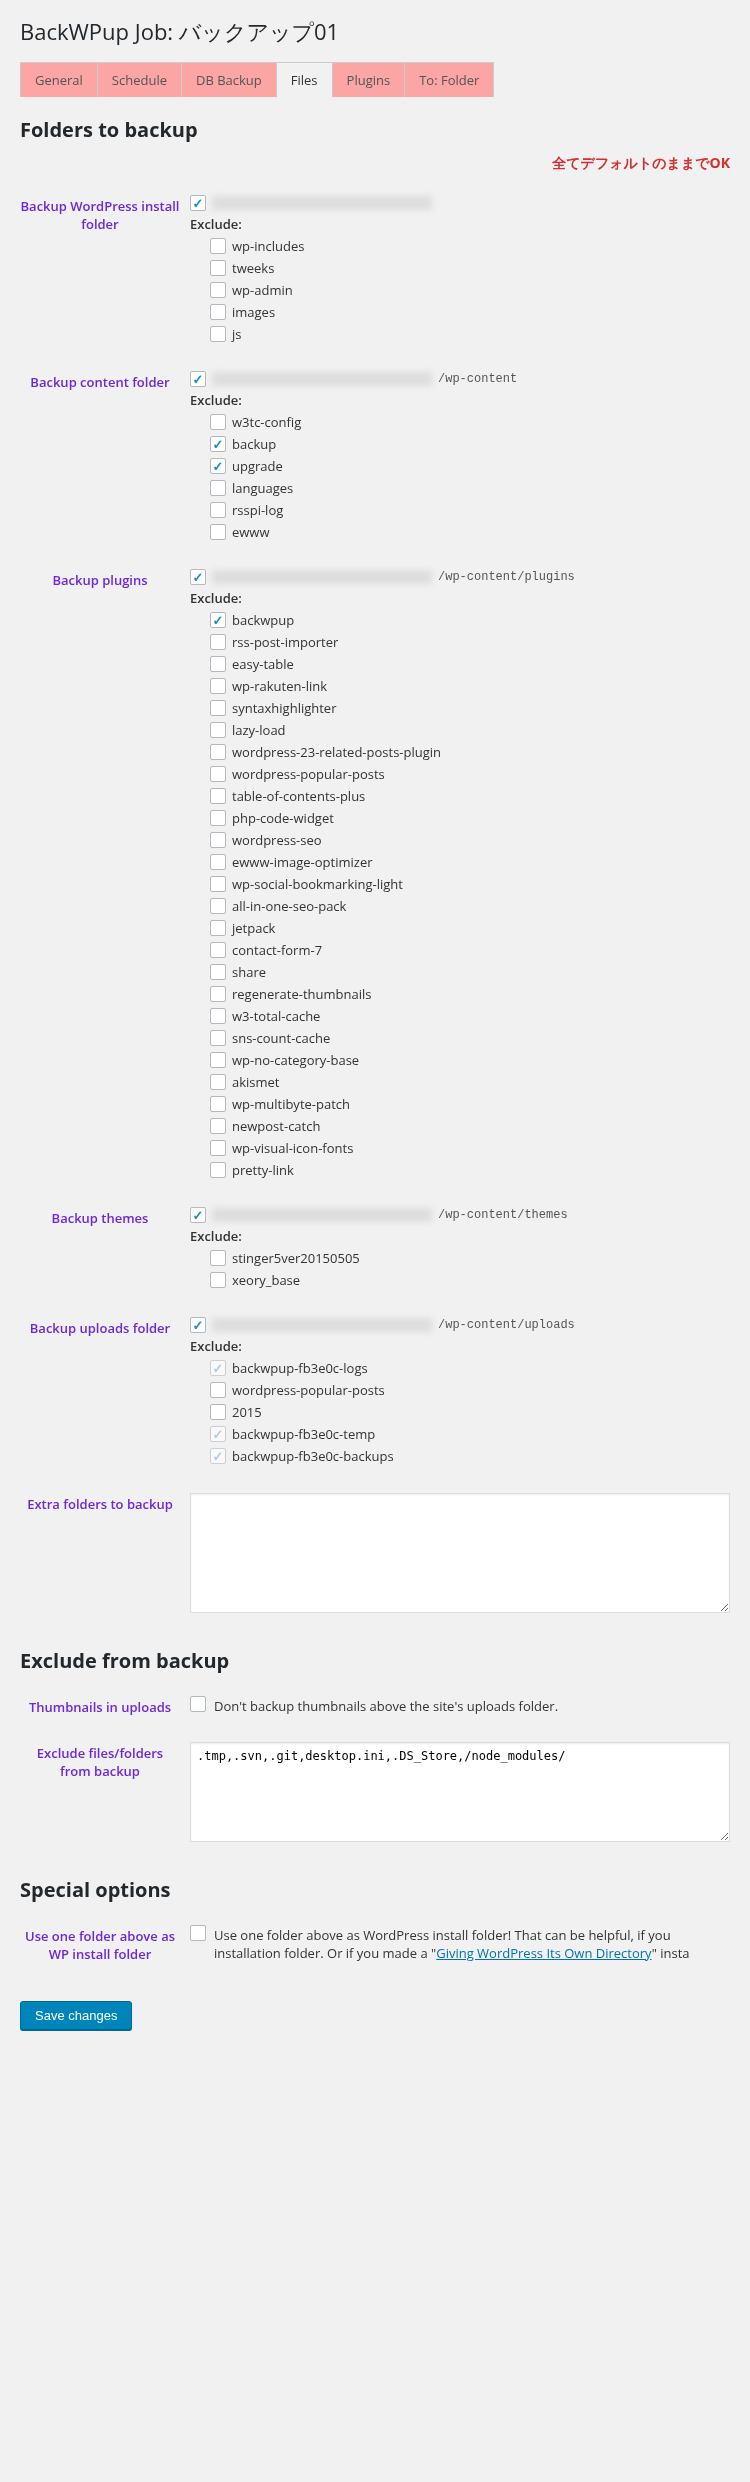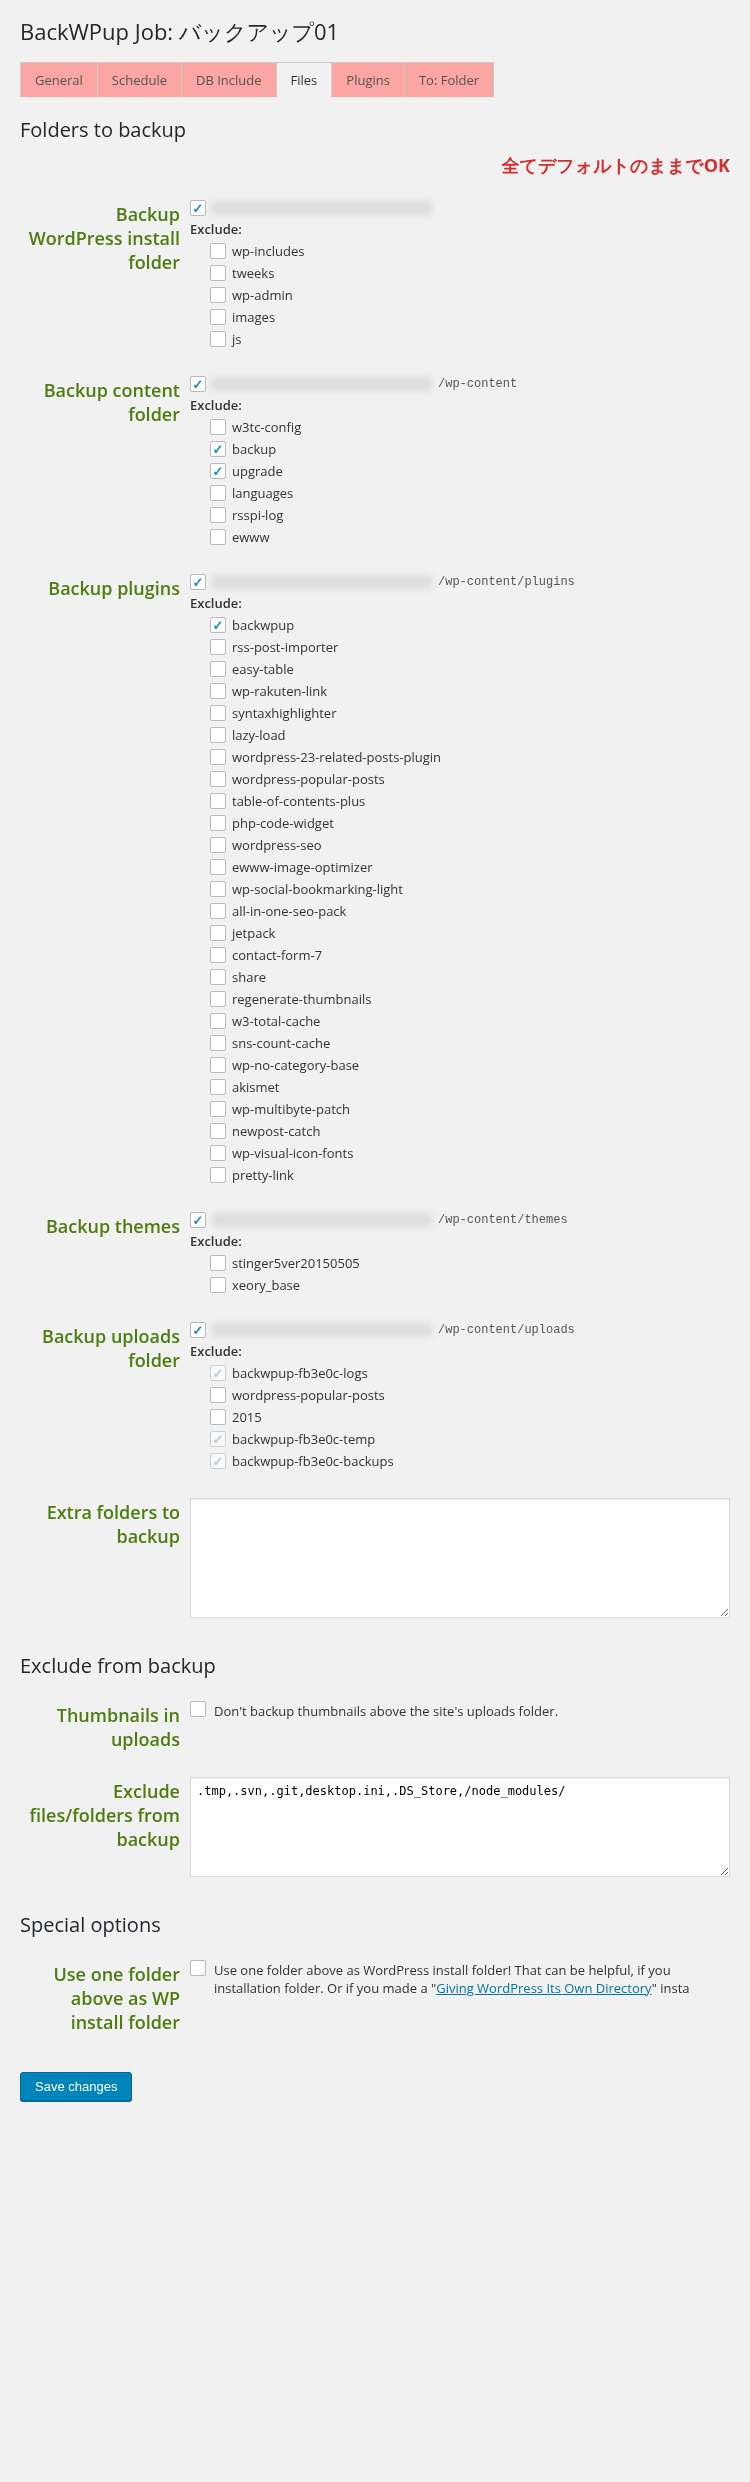--- a/index.html
+++ b/index.html
@@ -5,53 +5,53 @@
   * { box-sizing: border-box; margin: 0; padding: 0; }
   body {
     font-family: -apple-system, BlinkMacSystemFont, "Segoe UI", "Open Sans", sans-serif;
     font-size: 13px;
     color: #333;
     background: #f1f1f1;
     width: 750px;
     padding: 10px 20px 30px 20px;
   }
   h1 { font-size: 22px; font-weight: 400; margin: 6px 0 14px 0; color: #23282d; }
-  h2 { font-size: 20px; font-weight: 400; margin: 18px 0 10px 0; color: #23282d; }
+  h2 { font-size: 20px; font-weight: 700; margin: 18px 0 10px 0; color: #23282d; }
 
   .nav-tabs { margin-bottom: 6px; }
   .nav-tab {
     display: inline-block;
     padding: 8px 14px;
     background: #fca5a5;
     border: 1px solid #ccc;
     border-bottom: none;
     color: #555;
     font-size: 13px;
     margin-left: -1px;
     cursor: pointer;
     position: relative;
   }
   .nav-tab:first-child { margin-left: 0; }
   .nav-tab.active { background: #f1f1f1; border-bottom: 1px solid #f1f1f1; z-index: 2; color:#333; }
 
   .annot {
     color: #d32f2f;
-    font-size: 18px;
+    font-size: 14px;
     font-weight: bold;
     text-align: right;
     margin: 4px 0 10px 0;
   }
 
   table.form { width: 100%; border-collapse: collapse; }
   table.form > tbody > tr > th {
-    text-align: right;
+    text-align: center;
     vertical-align: top;
     font-weight: 600;
-    font-size: 18px;
-    color: #4d7c0f;
+    font-size: 13px;
+    color: #6d28d9;
     width: 170px;
     padding: 14px 10px 14px 0;
   }
   table.form > tbody > tr > td {
     vertical-align: top;
     padding: 12px 0;
   }
 
   .top-row { display: flex; align-items: center; gap: 6px; margin-bottom: 4px; }
   .blurred {
@@ -120,21 +120,21 @@
     box-shadow: 0 1px 0 #006799;
   }
 </style>
 </head>
 <body>
 
 
 
 <h1>BackWPup Job: バックアップ01</h1>
 
-<div class="nav-tabs" id="nav-tabs"><span class="nav-tab">General</span><span class="nav-tab">Schedule</span><span class="nav-tab">DB Include</span><span class="nav-tab active">Files</span><span class="nav-tab">Plugins</span><span class="nav-tab">To: Folder</span></div>
+<div class="nav-tabs" id="nav-tabs"><span class="nav-tab">General</span><span class="nav-tab">Schedule</span><span class="nav-tab">DB Backup</span><span class="nav-tab active">Files</span><span class="nav-tab">Plugins</span><span class="nav-tab">To: Folder</span></div>
 
 <h2>Folders to backup</h2>
 <div class="annot">全てデフォルトのままでOK</div>
 
 <table class="form">
     <tbody id="folders-body">
       <tr>
         <th>Backup WordPress install folder</th>
         <td>
           <div class="top-row">

